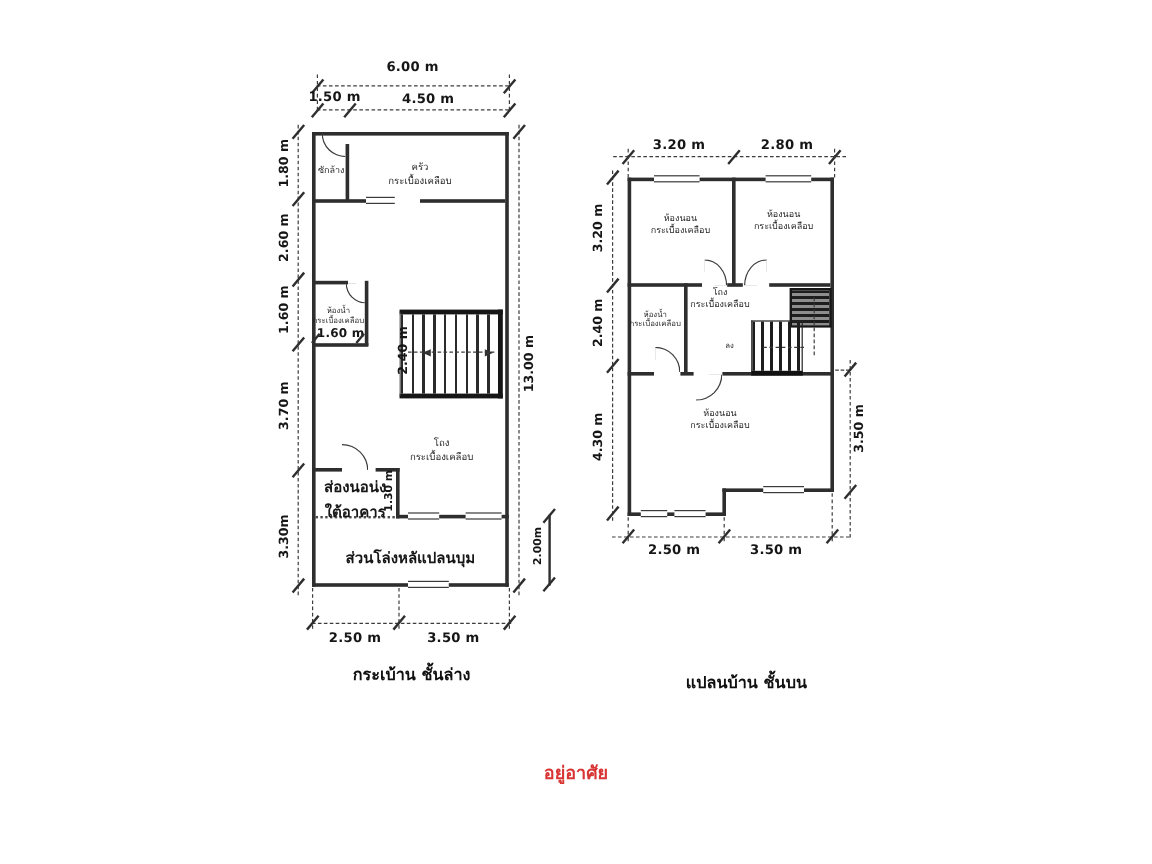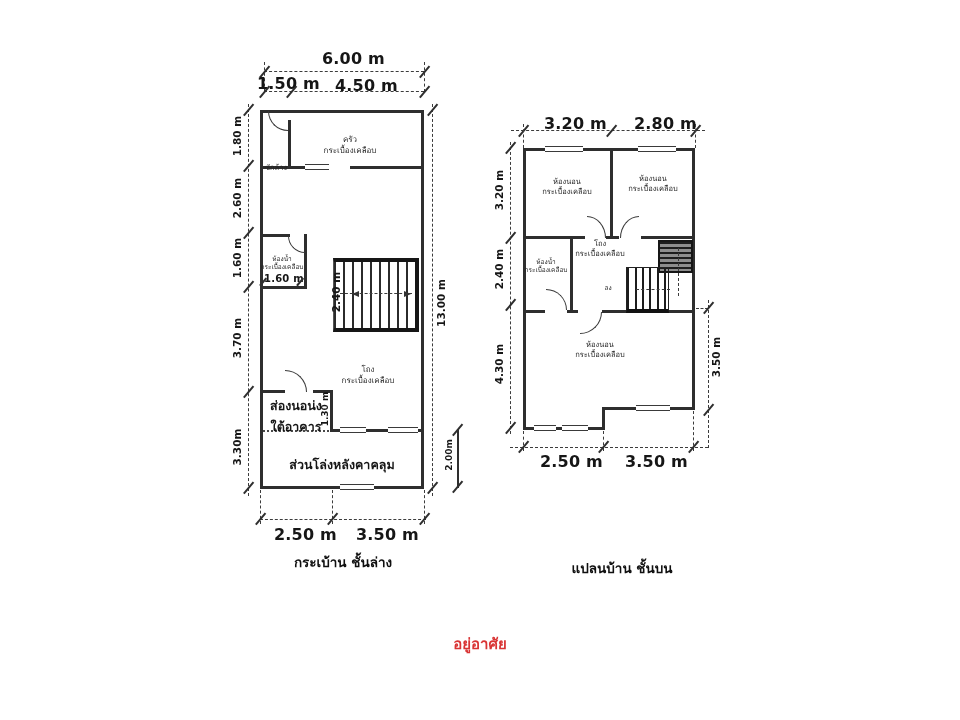--- a/index.html
+++ b/index.html
@@ -6,21 +6,21 @@
   .canvas{position:relative;width:960px;height:720px;background:#fff;overflow:hidden;
           font-family:"DejaVu Sans","Liberation Sans",sans-serif;color:#1c1c1c;}
   .wh,.wv{position:absolute;background:#2e2e2e;}
   .wh{height:3px;}
   .wv{width:3px;}
   .thin-v{position:absolute;width:1.5px;background:#2e2e2e;}
   .dh{position:absolute;height:0;border-top:1.5px dashed #3c3c3c;}
   .dv{position:absolute;width:0;border-left:1.5px dashed #3c3c3c;}
   .dot{position:absolute;height:0;border-top:2px dotted #4a4a4a;}
   .tick{position:absolute;width:15px;height:1.6px;background:#2e2e2e;transform:rotate(-50deg);}
-  .dim{position:absolute;font-size:16px;font-weight:bold;white-space:nowrap;letter-spacing:.2px;color:#161616;}
+  .dim{position:absolute;font-size:11px;font-weight:bold;white-space:nowrap;letter-spacing:.2px;color:#161616;}
   .dim.sm{font-size:9px;}
   .dimv{position:absolute;width:60px;text-align:center;font-size:10.5px;font-weight:bold;
         white-space:nowrap;transform:rotate(-90deg);color:#161616;}
   .dimv.sm{font-size:9px;}
   .room{position:absolute;text-align:center;font-size:8px;line-height:1.35;white-space:nowrap;color:#242424;}
   .room.md{font-size:7.5px;}
   .room.tiny{font-size:6.5px;line-height:1.3;}
   .roomL{position:absolute;text-align:center;font-size:12.5px;font-weight:bold;white-space:nowrap;color:#161616;line-height:1.65;}
   .caption{position:absolute;font-size:13.5px;font-weight:bold;white-space:nowrap;color:#101010;text-align:center;}
   .win{position:absolute;height:6px;background:#fff;border-top:1.4px solid #3a3a3a;border-bottom:1.4px solid #3a3a3a;box-sizing:border-box;}
@@ -130,37 +130,37 @@
     <div class="wh" style="left:260px;top:390px;width:25px;"></div>
     <div class="wh" style="left:313px;top:390px;width:20px;"></div>
     <div class="arc tr" style="left:285px;top:370px;width:22px;height:22px;"></div>
     <div class="wv" style="left:330px;top:390px;height:42px;"></div>
     <div class="wh" style="left:330px;top:429px;width:94px;"></div>
     <div class="win" style="left:340px;top:427px;width:26px;"></div>
     <div class="win" style="left:388px;top:427px;width:30px;"></div>
     <div class="dot" style="left:263px;top:430px;width:66px;"></div>
     <div class="dimv sm" style="left:295px;top:404px;">1.30 m</div>
 
-    <div class="room md" style="left:254px;top:163px;width:44px;">
+    <div class="room md" style="left:254px;top:137px;width:44px;">
       <div>ซักล้าง</div>
     </div>
     <div class="room" style="left:308px;top:135px;width:84px;">
       <div>ครัว</div>
       <div>กระเบื้องเคลือบ</div>
     </div>
     <div class="room" style="left:326px;top:365px;width:84px;">
       <div>โถง</div>
       <div>กระเบื้องเคลือบ</div>
     </div>
     <div class="roomL" style="left:256px;top:396px;width:80px;">
       <div>ส่องนอน่ง</div>
       <div>ใต้อาคาร</div>
     </div>
     <div class="roomL" style="left:258px;top:455px;width:168px;">
-      <div>ส่วนโล่งหลังคาคลุม</div>
+      <div>ส่วนโล่งหลัแปลนบุม</div>
     </div>
 
     <div class="caption" style="left:273px;top:551px;width:140px;">กระเบ้าน ชั้นล่าง</div>
   </div>
 
   <div>
 
     <div class="dim" style="left:544px;top:114px;">3.20 m</div>
     <div class="dim" style="left:634px;top:114px;">2.80 m</div>
     <div class="dh" style="left:511px;top:130px;width:194px;"></div>

